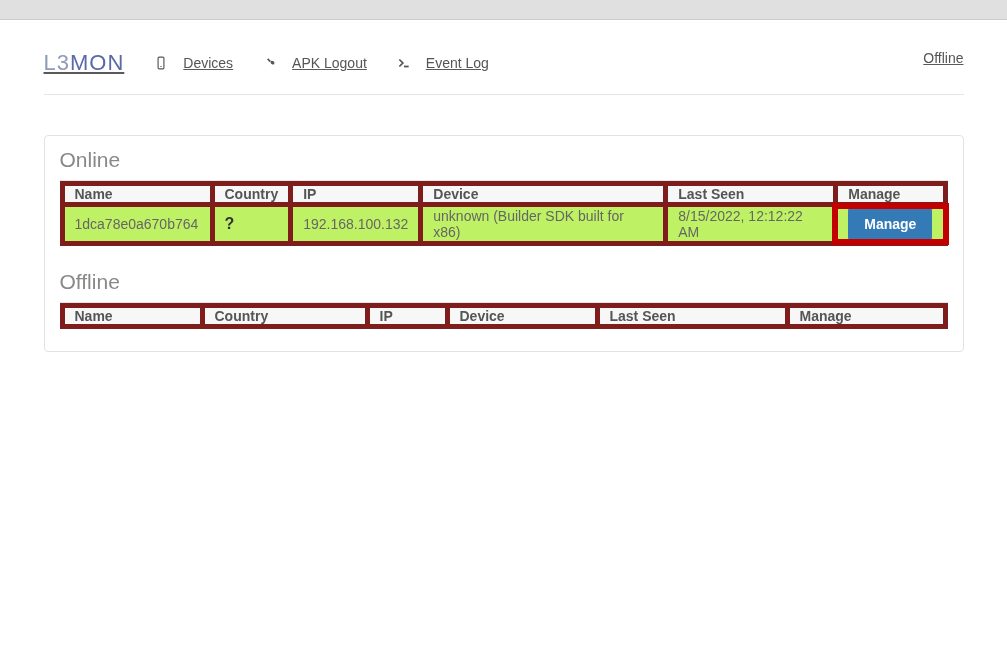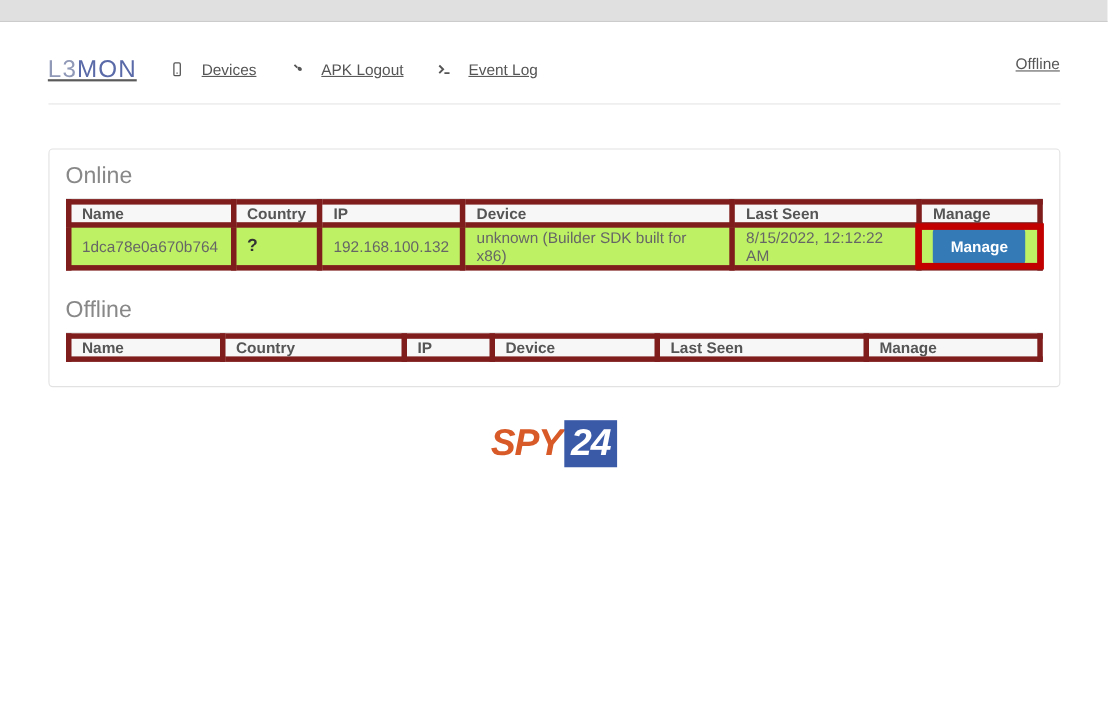--- a/index.html
+++ b/index.html
@@ -103,19 +103,13 @@
             <th style="width:80px">IP</th>
             <th style="width:150px">Device</th>
             <th style="width:190px">Last Seen</th>
             <th>Manage</th>
           </tr>
         </thead>
       </table>
     </div>
   </div>
 
-  <div class="watermark">
-    <div class="spy24">
-      <span class="spy">SPY</span>
-      <span class="num">24</span>
-    </div>
-  </div>
 </div>
 
 </body></html>

